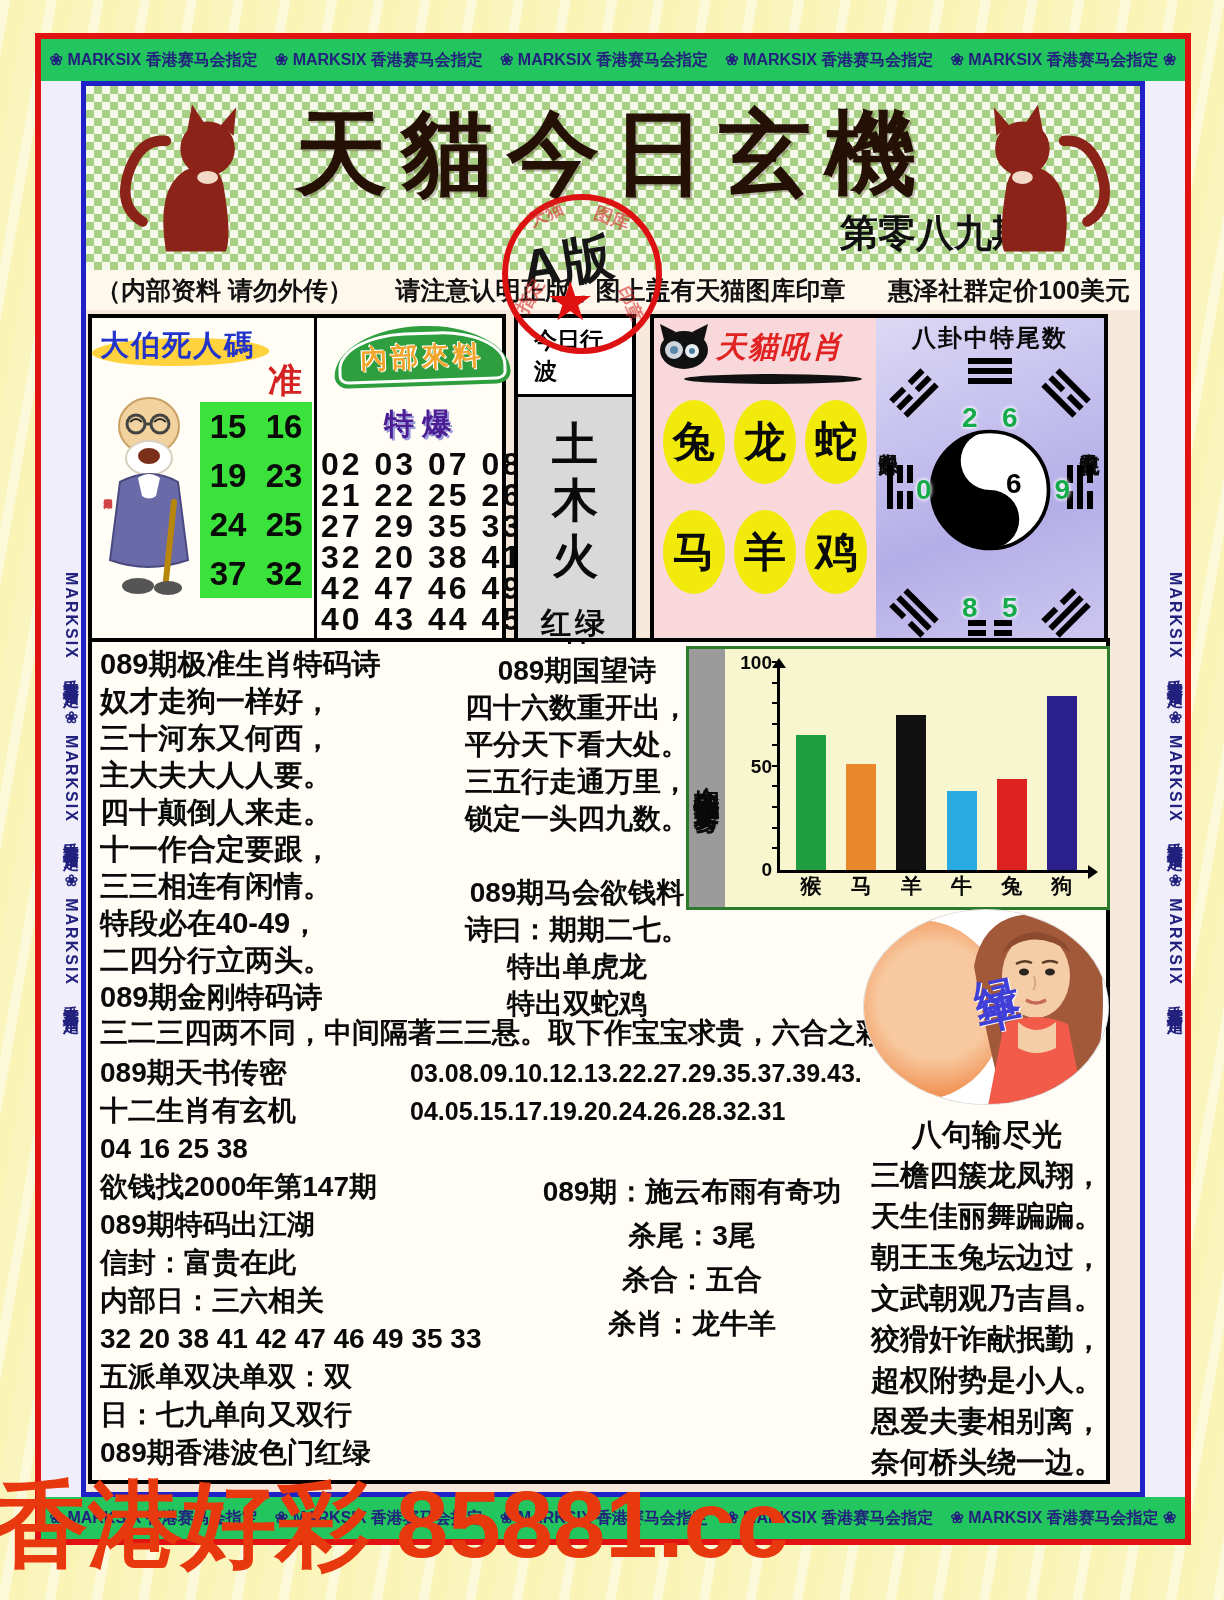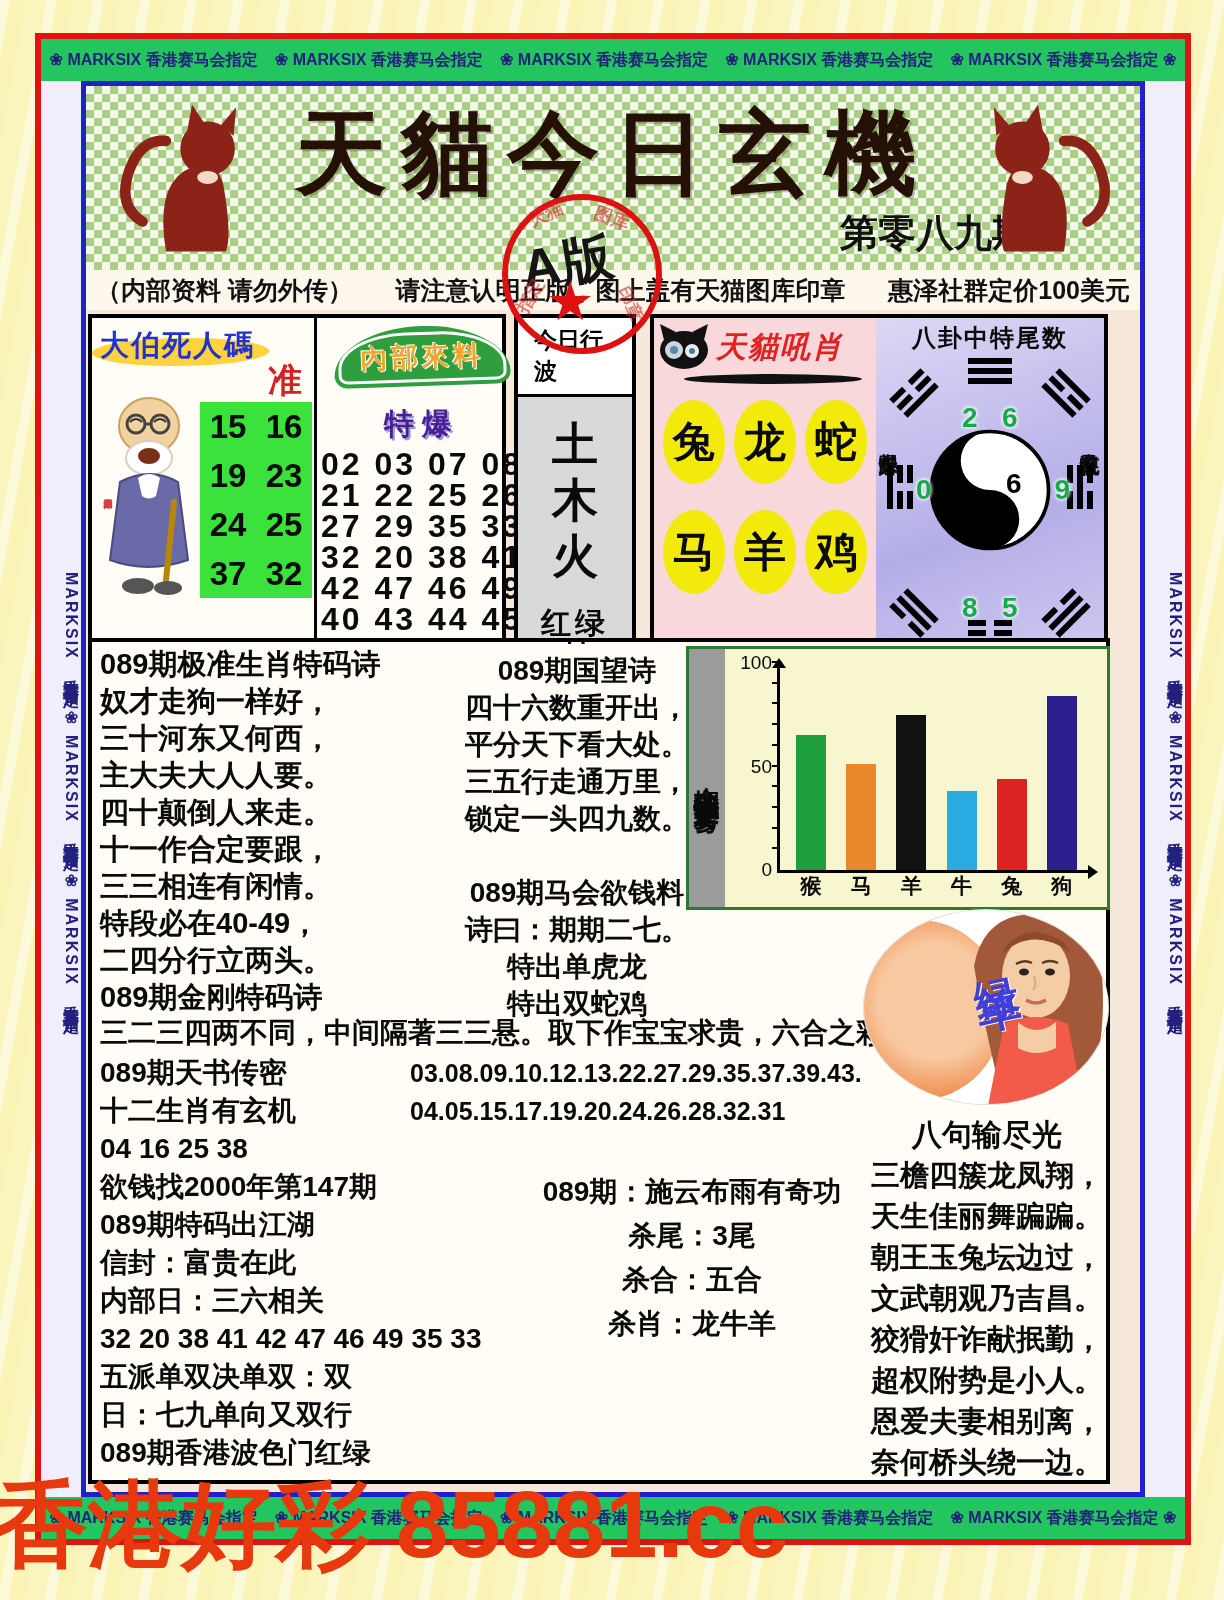--- a/index.html
+++ b/index.html
@@ -97,21 +97,21 @@
   .m-left1 .line{font-size:29px;font-weight:900;line-height:37px;}
   .m-mid1{position:absolute;left:320px;top:-8px;width:330px;text-align:center;}
   .m-dots{font-size:22px;font-weight:900;height:18px;line-height:18px;color:#0a0a0a;}
   .m-mid1 .line{font-size:28px;font-weight:900;line-height:37px;}
   .m-chart{position:absolute;left:594px;top:4px;width:424px;height:264px;border:3px solid #2c7a2c;background:#f7f6cf;display:flex;box-sizing:border-box;}
   .chart-strip{width:36px;background:#9b9b9b;writing-mode:vertical-rl;font-size:26px;font-weight:900;color:#0a0a0a;text-align:center;letter-spacing:3px;}
   .chart-plot{flex:1;position:relative;margin:14px 14px 34px 52px;border-left:3px solid #000;border-bottom:3px solid #000;}
   .axis-arrow-y{position:absolute;left:-8px;top:-12px;width:0;height:0;border:7px solid transparent;border-bottom:10px solid #000;}
   .axis-arrow-x{position:absolute;right:-12px;bottom:-9px;width:0;height:0;border:7px solid transparent;border-left:10px solid #000;}
   .ytick{position:absolute;left:-8px;width:8px;height:2px;background:#000;}
-  .ylab{position:absolute;left:-46px;width:38px;text-align:right;font-size:19px;font-weight:400;color:#0a0a0a;transform:translateY(-50%);}
+  .ylab{position:absolute;left:-46px;width:38px;text-align:right;font-size:19px;font-weight:700;color:#0a0a0a;transform:translateY(-50%);}
   .bars{position:absolute;left:0;right:0;bottom:0;top:0;display:flex;align-items:flex-end;justify-content:space-around;padding:0 6px;}
   .bar-col{display:flex;flex-direction:column;align-items:center;justify-content:flex-end;height:100%;position:relative;}
   .bar{width:30px;}
   .bar-lbl{position:absolute;bottom:-30px;font-size:21px;font-weight:900;color:#0a0a0a;}
   .m-fullline{position:absolute;left:8px;top:372px;font-size:28px;font-weight:900;white-space:nowrap;color:#0a0a0a;}
   .m-left2{position:absolute;left:8px;top:412px;}
   .m-left2 .line{font-size:28px;font-weight:900;line-height:38px;}
   .m-mid2{position:absolute;left:318px;top:412px;width:480px;}
   .m-mid2 .line{font-size:25px;font-weight:900;line-height:38px;}
   .m-mid2b{position:absolute;left:380px;top:528px;width:440px;text-align:center;}

